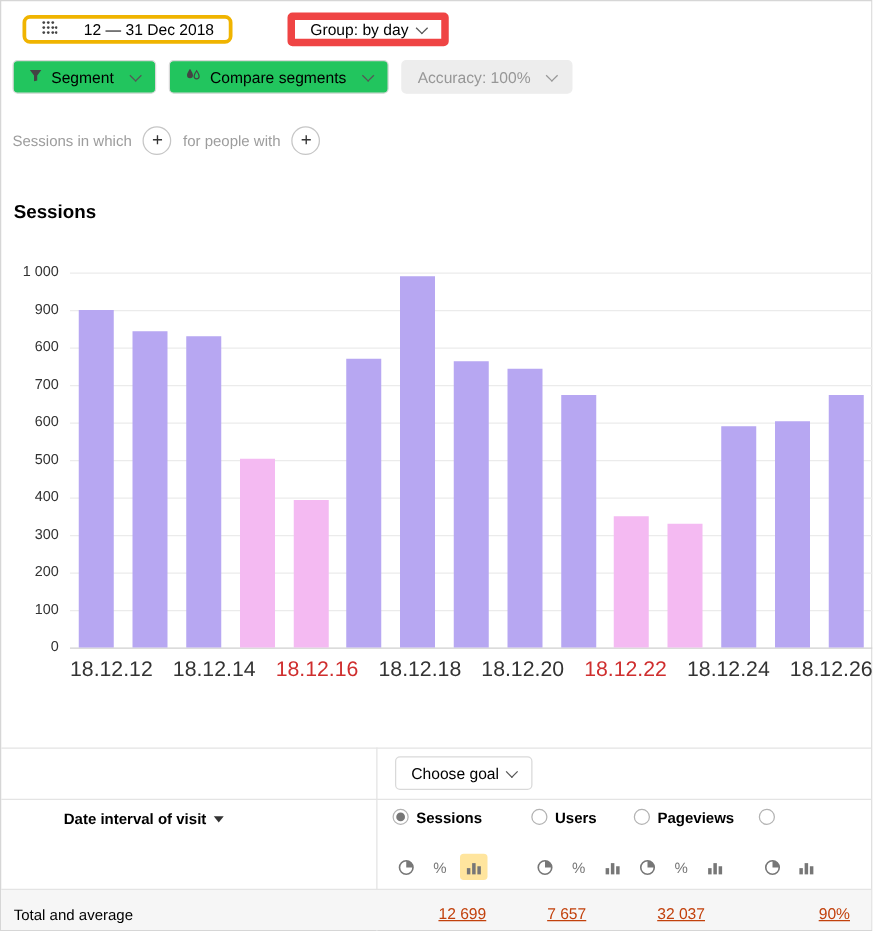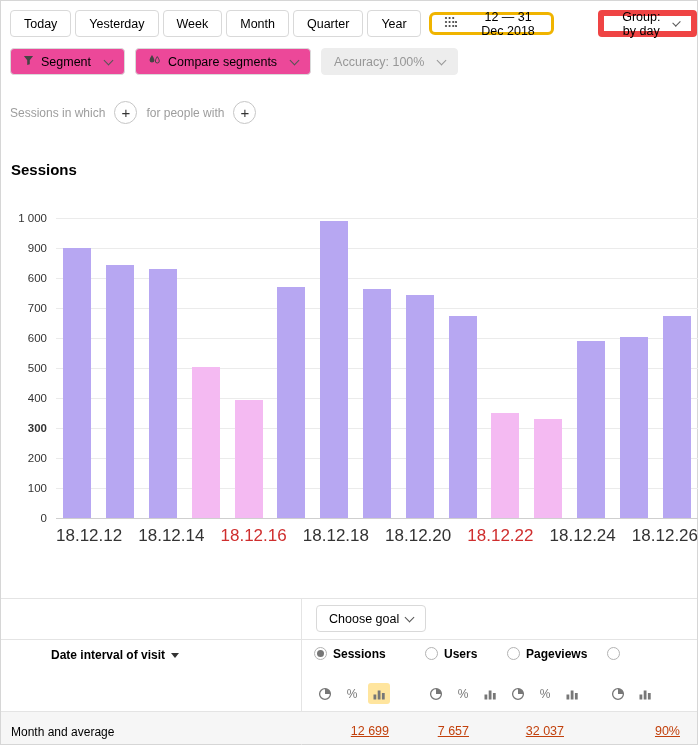--- a/index.html
+++ b/index.html
@@ -13,21 +13,21 @@
         font-family:inherit;font-size:12.5px;color:#000;cursor:pointer;white-space:nowrap;}
   .date-btn{margin-left:8px;height:23px;border:3px solid var(--hl,#f0b400);border-radius:6px;background:#fff;
         display:flex;align-items:center;gap:21px;padding:0 12px;font-family:inherit;font-size:12.5px;cursor:pointer;}
   .group-btn{margin-left:44px;height:27px;padding:0 12px;background:#fff;border:6px solid #ef4444;border-radius:4px;
         font-family:inherit;font-size:12.5px;cursor:pointer;display:flex;align-items:center;}
   .chev{width:6px;height:6px;border-right:1.3px solid #555;border-bottom:1.3px solid #555;display:inline-block;
         transform:rotate(45deg);margin:-3px 0 0 7px;}
 
   
   .row2{position:absolute;top:47px;left:9px;display:flex;align-items:center;gap:10px;}
-  .obtn{height:27px;padding:0 12px;background:#ec4899;border:1px solid #d9d9d9;border-radius:4px;
+  .obtn{height:27px;padding:0 12px;background:#22c55e;border:1px solid #d9d9d9;border-radius:4px;
         font-family:inherit;font-size:12.5px;cursor:pointer;display:flex;align-items:center;gap:7px;}
   .acc{background:#ededed;border:1px solid #ededed;color:#979797;}
   .acc .chev{border-color:#979797;}
 
   
   .row3{position:absolute;top:100px;left:9px;display:flex;align-items:center;gap:9px;color:#9d9d9d;font-size:12px;}
   .plus{width:23px;height:23px;border-radius:50%;border:1px solid #c6c6c6;background:#fff;color:#333;
         font-size:15px;line-height:20px;text-align:center;padding:0;cursor:pointer;font-family:inherit;}
 
   
@@ -73,28 +73,20 @@
   .total-label{position:absolute;left:10px;top:13px;font-size:12px;color:#000;}
   .val{position:absolute;top:12px;font-size:12.5px;color:#c2410c;text-decoration:underline;}
   .val0{right:308px;} .val1{right:228px;} .val2{right:133px;} .val3{right:17px;}
 </style>
 </head>
 <body>
 
 <div class="app">
 
   <div class="row1">
-    <div class="periods" id="periods">
-        <button class="pbtn">Today</button>
-        <button class="pbtn">Yesterday</button>
-        <button class="pbtn">Week</button>
-        <button class="pbtn">Month</button>
-        <button class="pbtn">Quarter</button>
-        <button class="pbtn">Year</button>
-      </div>
     <button class="date-btn">
       <span>
         <svg width="13" height="12" viewBox="0 0 13 12">
             <g fill="#444">
           <circle cx="2" cy="2" r="1.1"></circle>
               <circle cx="5.6" cy="2" r="1.1"></circle>
               <circle cx="9.2" cy="2" r="1.1"></circle>
           <circle cx="2" cy="6" r="1.1"></circle>
               <circle cx="5.6" cy="6" r="1.1"></circle>
               <circle cx="9.2" cy="6" r="1.1"></circle>
@@ -151,21 +143,21 @@
 
   <div class="chart">
     <div class="yticks" id="yticks">
         <div class="ytick" style="top: -6px;">1 000</div>
         <div class="ytick" style="top: 24px;">900</div>
         <div class="ytick" style="top: 54px;">600</div>
         <div class="ytick" style="top: 84px;">700</div>
         <div class="ytick" style="top: 114px;">600</div>
         <div class="ytick" style="top: 144px;">500</div>
         <div class="ytick" style="top: 174px;">400</div>
-        <div class="ytick" style="top: 204px; font-weight: bold;">300</div>
+        <div class="ytick" style="top: 204px;">300</div>
         <div class="ytick" style="top: 234px;">200</div>
         <div class="ytick" style="top: 264px;">100</div>
         <div class="ytick" style="top: 294px;">0</div>
       </div>
     <div class="plot" id="grid">
         <div class="gridline" style="top: 0px;"></div>
         <div class="gridline" style="top: 30px;"></div>
         <div class="gridline" style="top: 60px;"></div>
         <div class="gridline" style="top: 90px;"></div>
         <div class="gridline" style="top: 120px;"></div>
@@ -336,20 +328,20 @@
         <svg width="14" height="14" viewBox="0 0 14 14">
           <rect x="1.5" y="7.5" width="2.8" height="5" fill="#777"></rect>
           <rect x="5.7" y="3.5" width="2.8" height="9" fill="#777"></rect>
           <rect x="9.9" y="6" width="2.8" height="6.5" fill="#777"></rect>
         </svg>
       </button>
     </div>
 
   <div class="divider d3"></div>
   <div class="totalrow">
-    <span class="total-label">Month and average</span>
+    <span class="total-label">Total and average</span>
     <span class="val val0">12 699</span>
     <span class="val val1">7 657</span>
     <span class="val val2">32 037</span>
     <span class="val val3">90%</span>
   </div>
 
 </div>
 
 </body></html>

